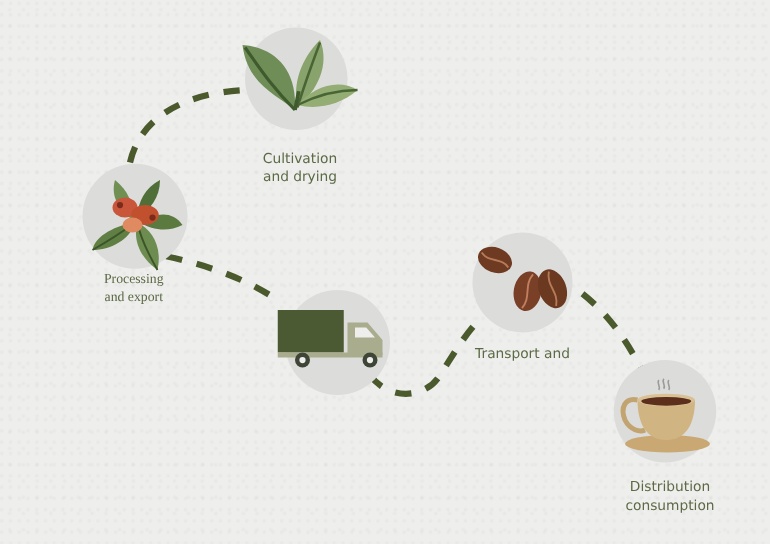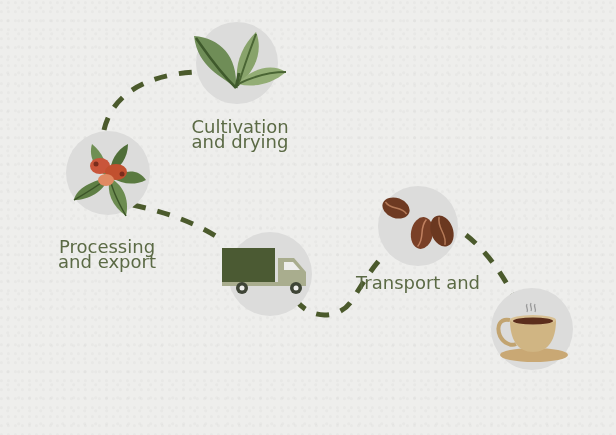--- a/index.html
+++ b/index.html
@@ -13,21 +13,21 @@
     font-family: "DejaVu Sans", sans-serif;
   }
   .path-layer { position:absolute; left:0; top:0; }
   .node { position:absolute; }
   .circle {
     position:absolute; border-radius:50%; background:#dcdcdb;
   }
   .icon { position:absolute; }
   .label {
     position:absolute; text-align:center; color:#5b6a45;
-    font-size:18px; line-height:15px; white-space:nowrap;
+    font-size:11px; line-height:15px; white-space:nowrap;
     transform:translateX(-50%);
   }
   .label span { display:block; }
 </style>
 </head>
 <body>
 
 <svg class="path-layer" width="616" height="435" viewBox="0 0 616 435">
   <g fill="none" stroke="#4b5a2c" stroke-width="5" stroke-dasharray="13 12" stroke-linecap="butt">
     <path d="M104,130 C112,95 145,75 195,72"></path>
@@ -62,21 +62,21 @@
     <path d="M40,40 C52,32 66,30 74,42 C62,48 50,46 40,40 Z" fill="#5a7a40"></path>
     <path d="M34,38 C24,30 16,20 20,6 C30,14 36,26 34,38 Z" fill="#6f8f53"></path>
     <path d="M38,36 C38,24 44,12 56,6 C56,20 48,30 38,36 Z" fill="#4f6e38"></path>
     <path d="M2,62 C16,54 28,46 36,40 M54,78 C46,64 40,52 38,40" stroke="#3c5528" stroke-width="1.5" fill="none"></path>
     <ellipse cx="28" cy="28" rx="10" ry="8" fill="#c9553a"></ellipse>
     <ellipse cx="44" cy="34" rx="11" ry="8" fill="#c1502f"></ellipse>
     <ellipse cx="34" cy="42" rx="8" ry="6" fill="#e08a62"></ellipse>
     <circle cx="24" cy="26" r="2.5" fill="#7a2c1c"></circle>
     <circle cx="50" cy="36" r="2.5" fill="#7a2c1c"></circle>
   </svg>
-  <div class="label" style="left:107px;top:239px;">
+  <div class="label" style="left:107px;top:216px;font-family:Liberation Serif, serif;">
     <span>Processing</span>
     <span>and export</span>
   </div>
 </div>
 
 <div class="node">
   <div class="circle" style="left:228px;top:232px;width:84px;height:84px;"></div>
   <svg class="icon" style="left:222px;top:248px;" width="86" height="48" viewBox="0 0 86 48">
     <rect x="0" y="0" width="53" height="34" fill="#4b5a33"></rect>
     <path d="M56,10 L72,10 L84,24 L84,36 L56,36 Z" fill="#a9ad8e"></path>
@@ -116,14 +116,16 @@
   <div class="circle" style="left:491px;top:288px;width:82px;height:82px;"></div>
   <svg class="icon" style="left:494px;top:300px;" width="80" height="64" viewBox="0 0 80 64">
     <path d="M33,4 c-2,3 2,5 0,8 M37,3 c-2,3 2,5 0,8 M41,4 c-2,3 2,5 0,8" stroke="#9a9a9a" stroke-width="1.3" fill="none"></path>
     <ellipse cx="40" cy="55" rx="34" ry="7" fill="#c9a874"></ellipse>
     <path d="M16,20 L62,20 C62,40 54,52 39,52 C24,52 16,40 16,20 Z" fill="#d0b583"></path>
     <path d="M16,20 C6,18 2,26 6,36 C10,44 18,46 22,44" stroke="#c2a470" stroke-width="4" fill="none"></path>
     <ellipse cx="39" cy="20" rx="23" ry="5" fill="#d9c194"></ellipse>
     <ellipse cx="39" cy="21" rx="20" ry="3.5" fill="#5c2e1c"></ellipse>
   </svg>
   <div class="label" style="left:536px;top:382px;">
+    <span>Distribution</span>
+    <span>consumption</span>
   </div>
 </div>
 
 </body></html>

